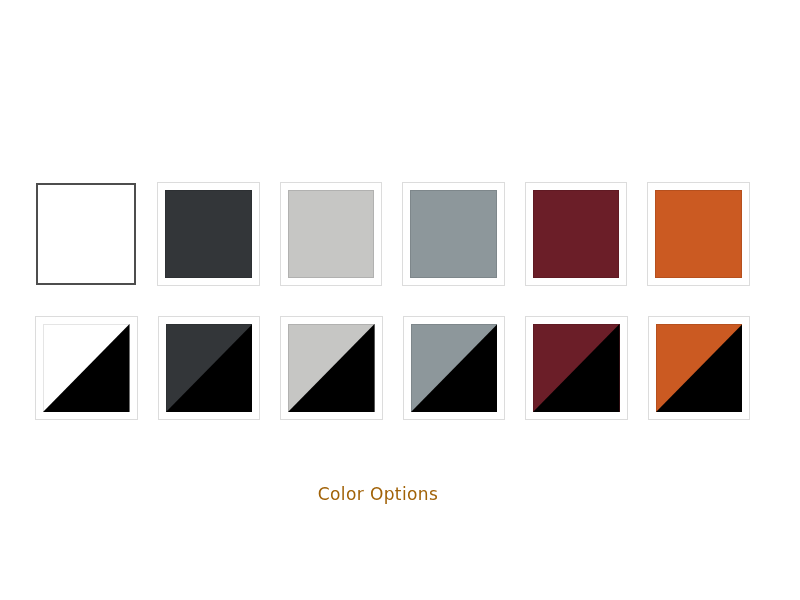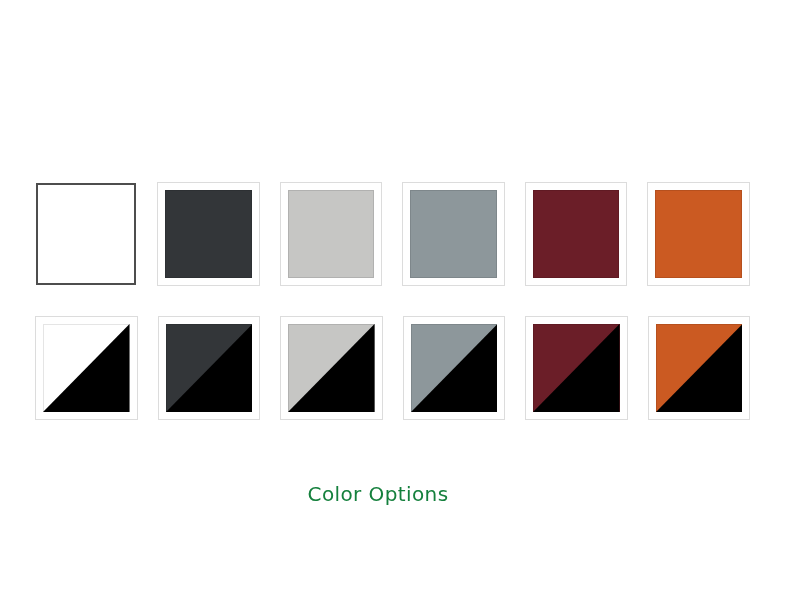--- a/index.html
+++ b/index.html
@@ -87,23 +87,23 @@
     pointer-events: none;
   }
 
   
   .caption {
     position: absolute;
     left: 0;
     top: 483px;
     width: 756px;
     text-align: center;
-    font-size: 20px;
+    font-size: 17px;
     line-height: 22px;
-    color: #15803d;
+    color: #a16207;
     letter-spacing: 0.4px;
   }
 </style>
 </head>
 <body>
 
 <div id="stage">
 
   <div class="swatch-grid" id="swatch-grid">
       <div class="swatch-row">

